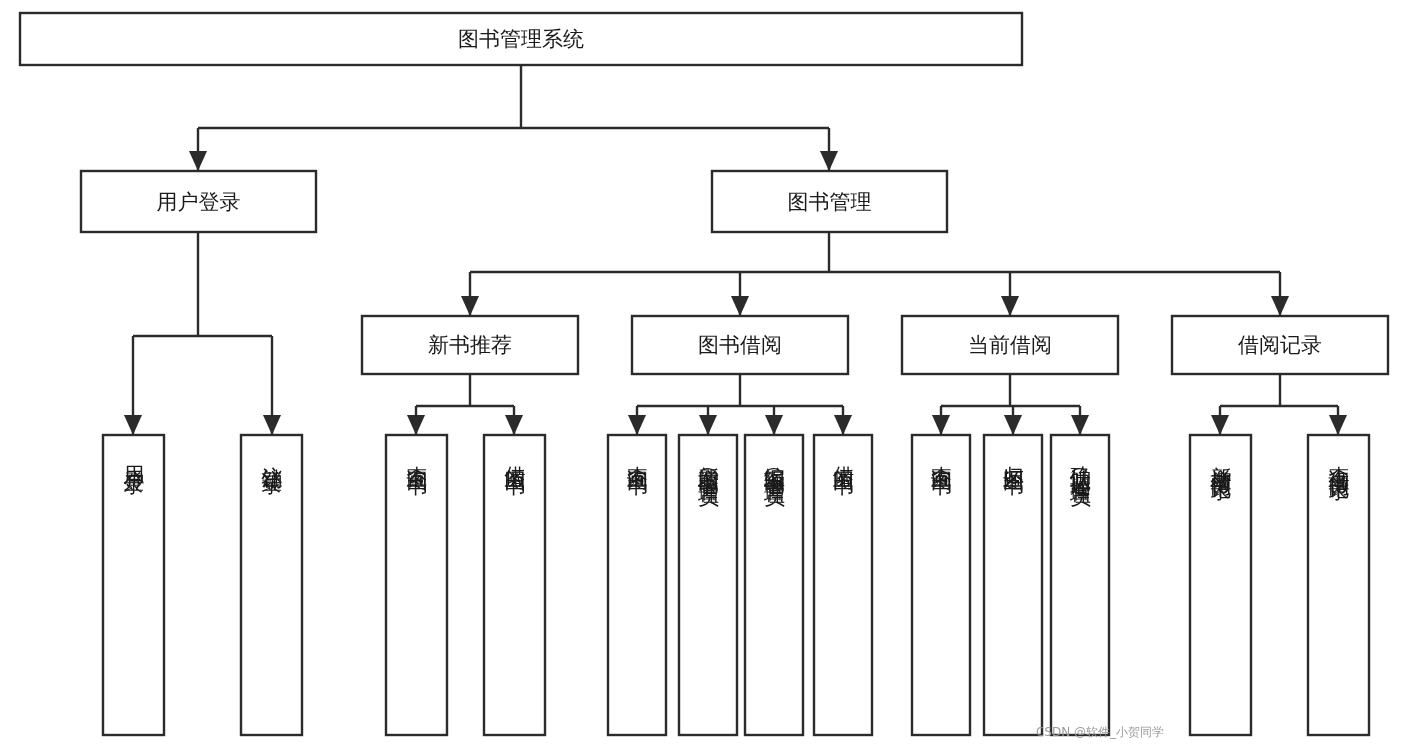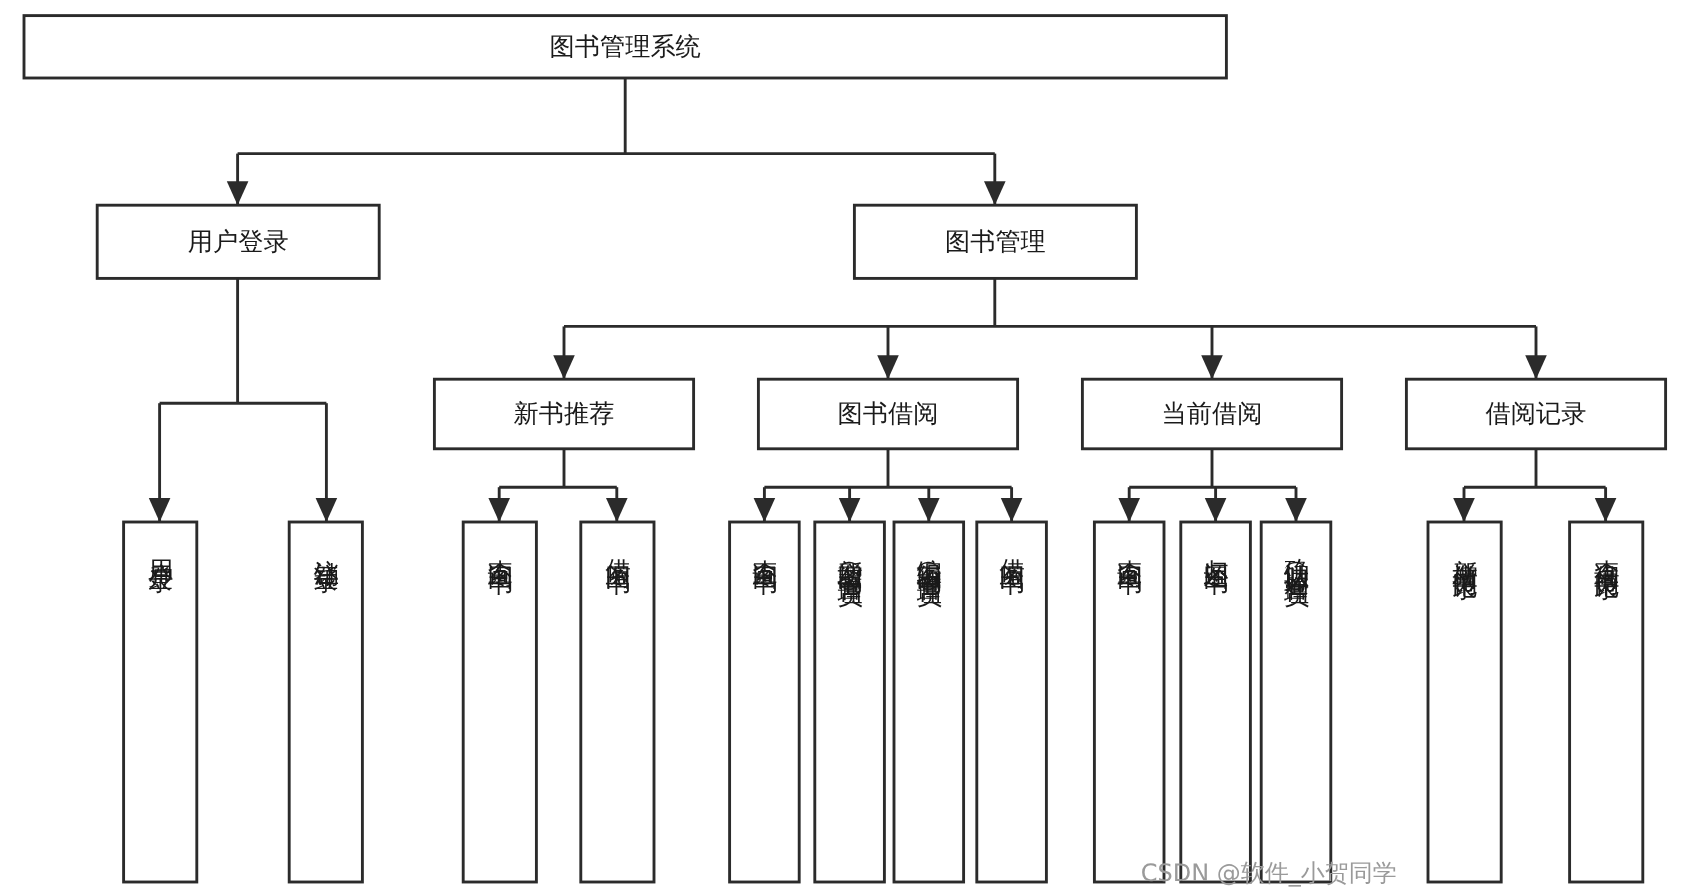--- a/index.html
+++ b/index.html
@@ -62,21 +62,21 @@
     line-height: 1;
     color: #1a1a1a;
     letter-spacing: 3px;
     white-space: nowrap;
   }
   .watermark {
     position: absolute;
     right: 8px;
     bottom: 6px;
     font-family: "DejaVu Sans", "Liberation Sans", sans-serif;
-    font-size: 20px;
+    font-size: 12px;
     color: #9a9a9a;
     white-space: nowrap;
   }
 </style>
 </head>
 <body>
 
 <div id="diagram-root">
 
   <svg class="diagram-canvas" viewBox="0 0 1405 747">

